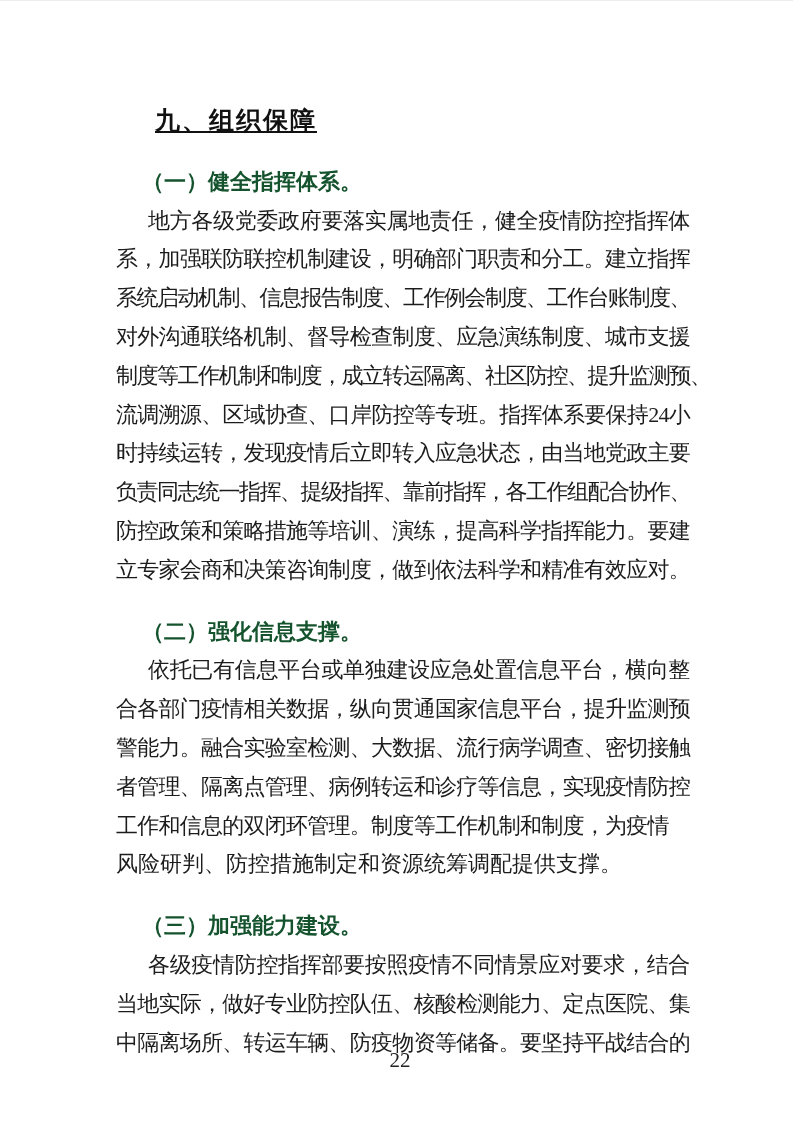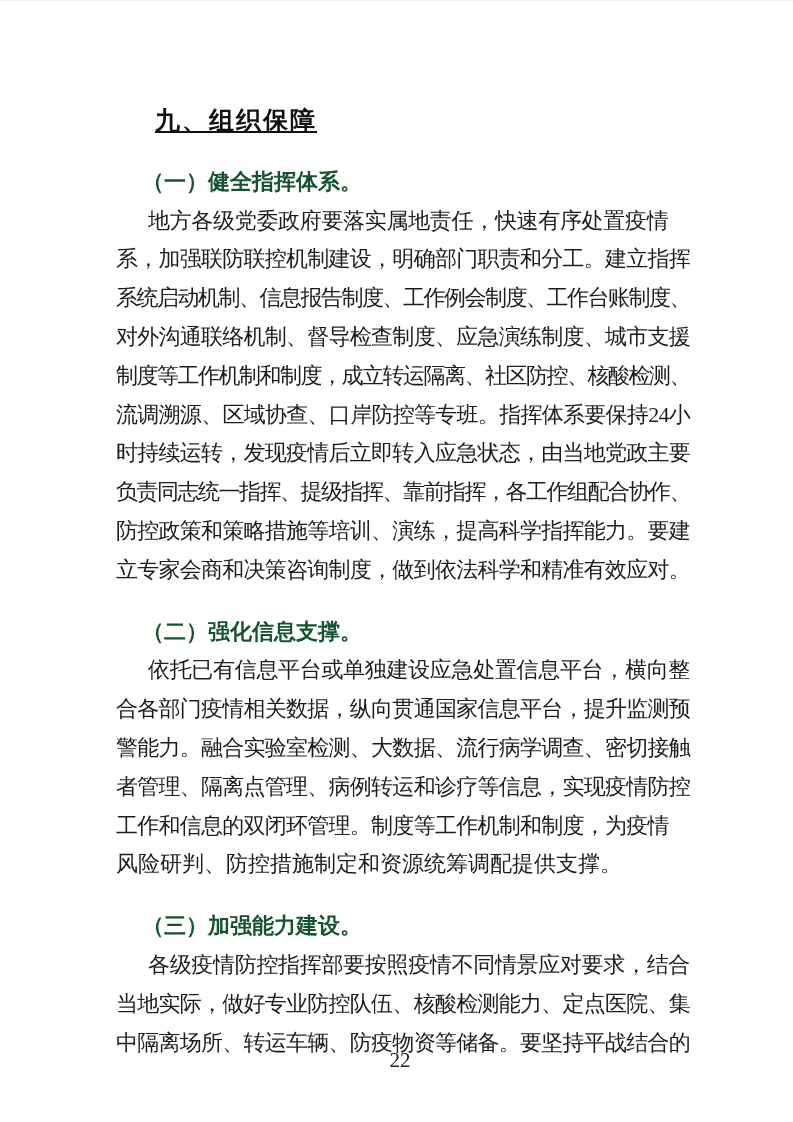--- a/index.html
+++ b/index.html
@@ -53,25 +53,25 @@
     color: #222222;
   }
 </style>
 </head>
 <body>
 
 <div class="page">
   <div class="content">
       <div class="line heading" style="padding-left: 39px; text-decoration: underline;"><span>九、组织保障</span></div>
       <div class="line subheading" style="padding-left: 26px;"><span>（一）健全指挥体系。</span></div>
-      <div class="line body" style="padding-left: 32px; letter-spacing: -0.32px;"><span>地方各级党委政府要落实属地责任，快速有序处置疫情</span></div>
+      <div class="line body" style="padding-left: 32px; letter-spacing: -0.32px;"><span>地方各级党委政府要落实属地责任，健全疫情防控指挥体</span></div>
       <div class="line body" style="letter-spacing: -0.740741px;"><span>系，加强联防联控机制建设，明确部门职责和分工。建立指挥</span></div>
       <div class="line body" style="letter-spacing: -1.5px;"><span>系统启动机制、信息报告制度、工作例会制度、工作台账制度、</span></div>
       <div class="line body" style="letter-spacing: -0.740741px;"><span>对外沟通联络机制、督导检查制度、应急演练制度、城市支援</span></div>
-      <div class="line body" style="letter-spacing: -1.5px;"><span>制度等工作机制和制度，成立转运隔离、社区防控、核酸检测、</span></div>
+      <div class="line body" style="letter-spacing: -1.5px;"><span>制度等工作机制和制度，成立转运隔离、社区防控、提升监测预、</span></div>
       <div class="line body" style="letter-spacing: -0.714286px;"><span>流调溯源、区域协查、口岸防控等专班。指挥体系要保持24小</span></div>
       <div class="line body" style="letter-spacing: -0.740741px;"><span>时持续运转，发现疫情后立即转入应急状态，由当地党政主要</span></div>
       <div class="line body" style="letter-spacing: -1.5px;"><span>负责同志统一指挥、提级指挥、靠前指挥，各工作组配合协作、</span></div>
       <div class="line body" style="letter-spacing: -0.740741px;"><span>防控政策和策略措施等培训、演练，提高科学指挥能力。要建</span></div>
       <div class="line body" style="letter-spacing: -0.740741px;"><span>立专家会商和决策咨询制度，做到依法科学和精准有效应对。</span></div>
       <div class="line subheading" style="padding-left: 26px;"><span>（二）强化信息支撑。</span></div>
       <div class="line body" style="padding-left: 32px; letter-spacing: -0.32px;"><span>依托已有信息平台或单独建设应急处置信息平台，横向整</span></div>
       <div class="line body" style="letter-spacing: -0.740741px;"><span>合各部门疫情相关数据，纵向贯通国家信息平台，提升监测预</span></div>
       <div class="line body" style="letter-spacing: -0.740741px;"><span>警能力。融合实验室检测、大数据、流行病学调查、密切接触</span></div>
       <div class="line body" style="letter-spacing: -0.740741px;"><span>者管理、隔离点管理、病例转运和诊疗等信息，实现疫情防控</span></div>

